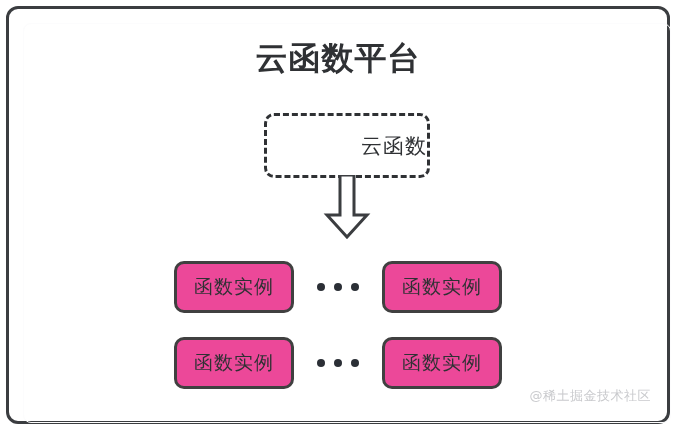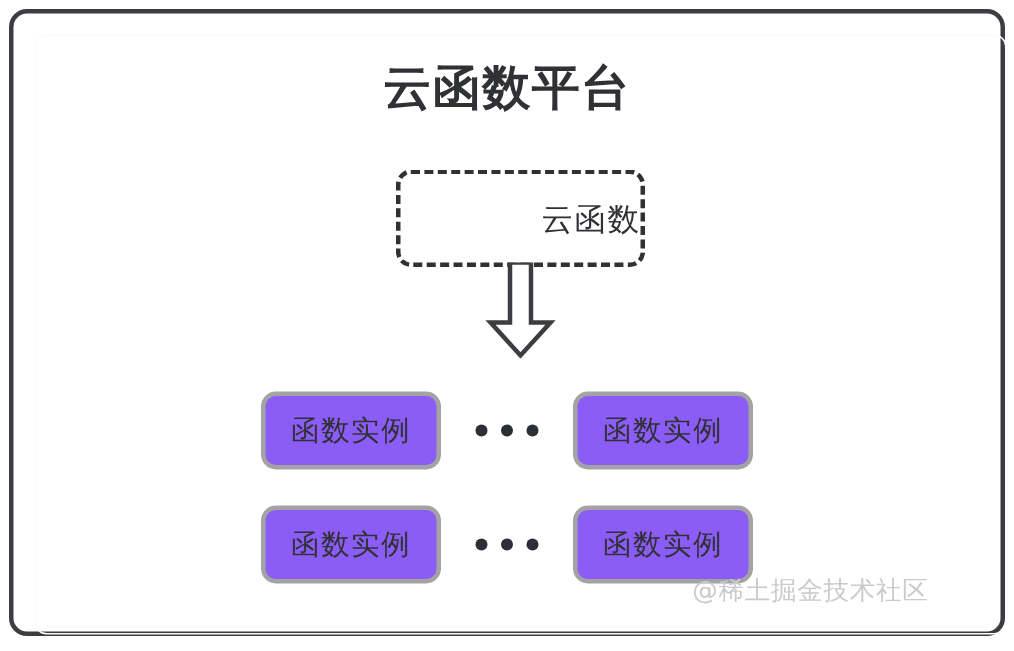--- a/index.html
+++ b/index.html
@@ -102,23 +102,23 @@
     align-items: center;
     justify-content: center;
   }
   .instance-row.row-1 { top: 252px; }
   .instance-row.row-2 { top: 328px; }
 
   .instance-box {
     width: 120px;
     height: 52px;
     box-sizing: border-box;
-    border: 3px solid #a3a3a3;
+    border: 3px solid #404040;
     border-radius: 10px;
-    background: #8b5cf6;
+    background: #ec4899;
     display: flex;
     align-items: center;
     justify-content: center;
     font-size: 19px;
     color: #2f3134;
     letter-spacing: 1px;
   }
 
   .instance-ellipsis {
     width: 88px;
@@ -132,23 +132,23 @@
     width: 8px;
     height: 8px;
     border-radius: 50%;
     background: #2b2f36;
     display: block;
   }
 
   
   .watermark {
     position: absolute;
-    right: 48px;
+    right: 16px;
     bottom: 16px;
-    font-size: 17px;
+    font-size: 13px;
     color: #c9cacd;
     letter-spacing: 0.5px;
     white-space: nowrap;
   }
 </style>
 </head>
 <body>
 
 <div class="canvas">
 

